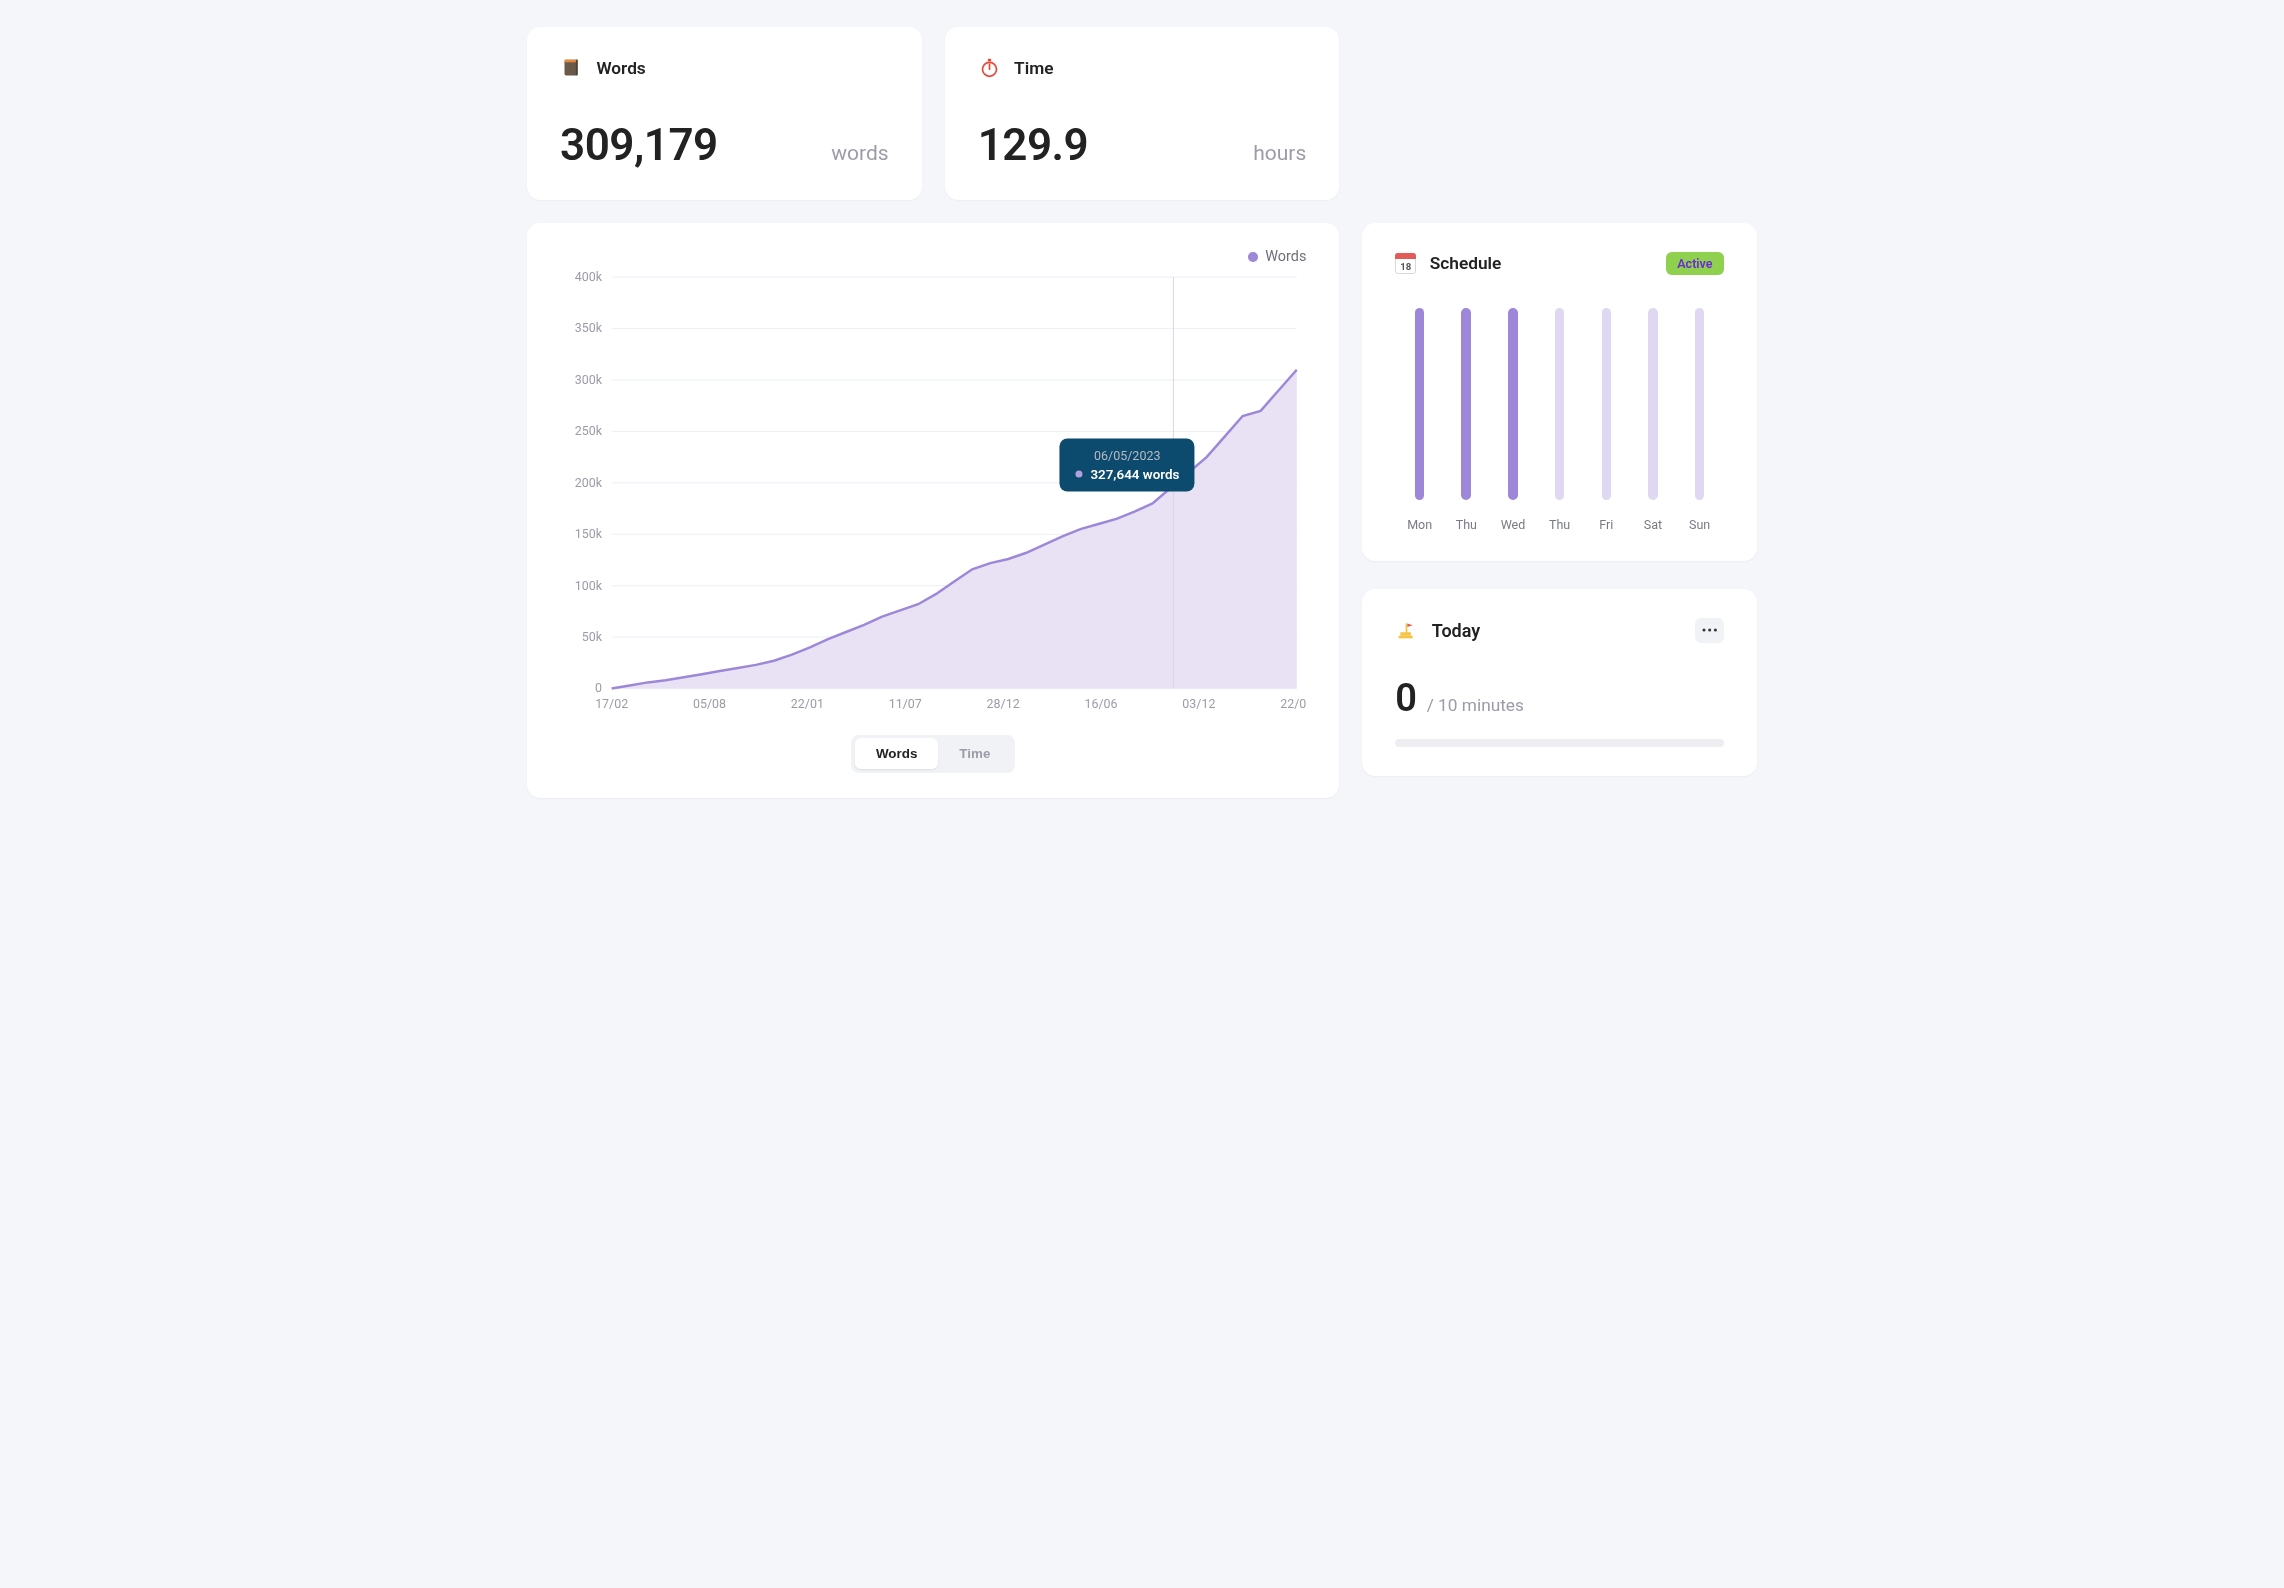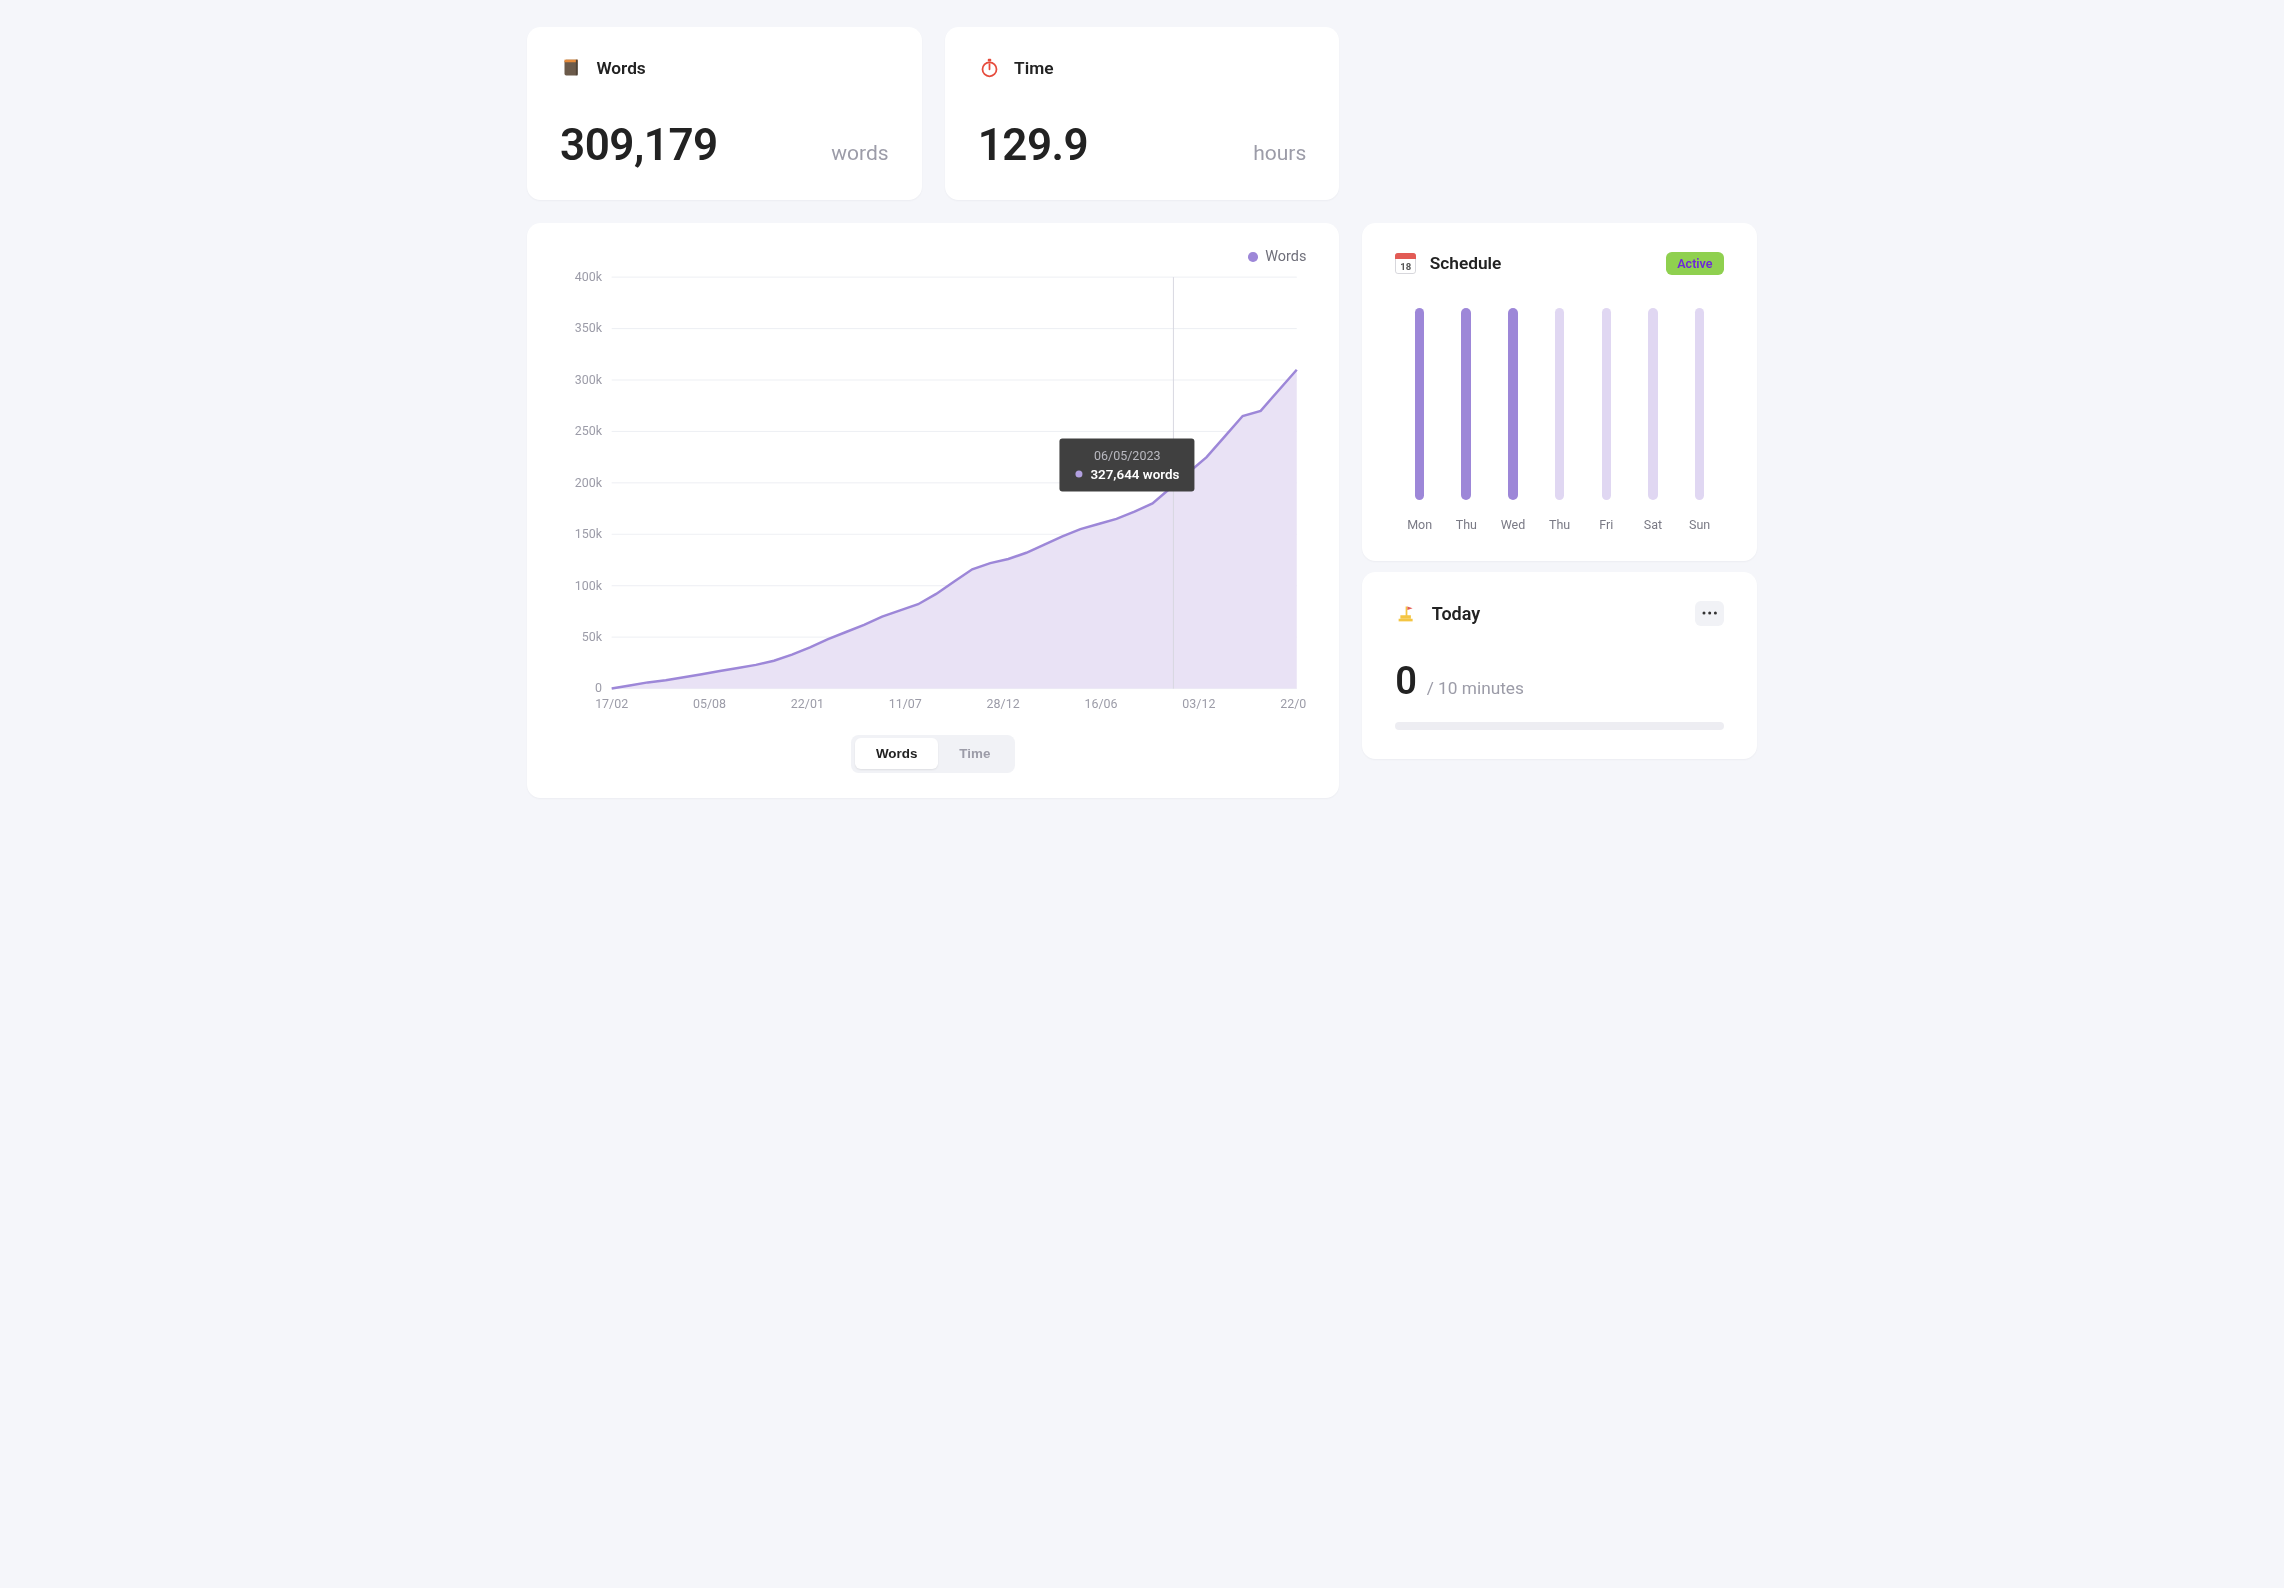--- a/index.html
+++ b/index.html
@@ -58,45 +58,45 @@
     font-size: 19px;
   }
   
   .chart-card {
     grid-column: 1 / span 2;
     padding: 35px 33px 25px 33px;
   }
   .right-stack {
     display: flex;
     flex-direction: column;
-    gap: 11px;
+    gap: 28px;
   }
   .chart-wrap { position: relative; }
   .legend {
     position: absolute;
     top: -9.6px; right: 0;
     display: flex; align-items: center; gap: 7.7px;
     font-size: 14.4px; color: #6f6f7a;
   }
   .dot {
     width: 9.6px; height: 9.6px; border-radius: 50%;
     background: #9d87d8;
     display:inline-block;
   }
   svg.chart { width: 100%; height: auto; display:block; }
   .axis-text { font-size: 13px; fill: #9c9ca8; }
   .grid-line { stroke: #eceef2; stroke-width: 1; }
   .area-path { fill: #e9e2f5; }
   .line-path { fill: none; stroke: #9d87d8; stroke-width: 2.6; }
   .tooltip-box {
     position: absolute;
-    background: #404040;
+    background: #0c4a6e;
     color: #fff;
     padding: 9.6px 15.4px;
-    border-radius: 3px;
+    border-radius: 8px;
     font-size: 13.4px;
     pointer-events: none;
   }
   .tooltip-box .date { color: #b9b9c0; font-size: 12.5px; margin-bottom: 3.8px; text-align:center; }
   .tooltip-box .val { display:flex; align-items:center; gap:7.7px; font-weight:600; }
   .tooltip-box .d { width:7.7px; height:7.7px; border-radius:50%; background:#b2a0e0; }
   .seg-control {
     display:flex; justify-content:center; margin-top: 17.3px;
   }
   .seg {

